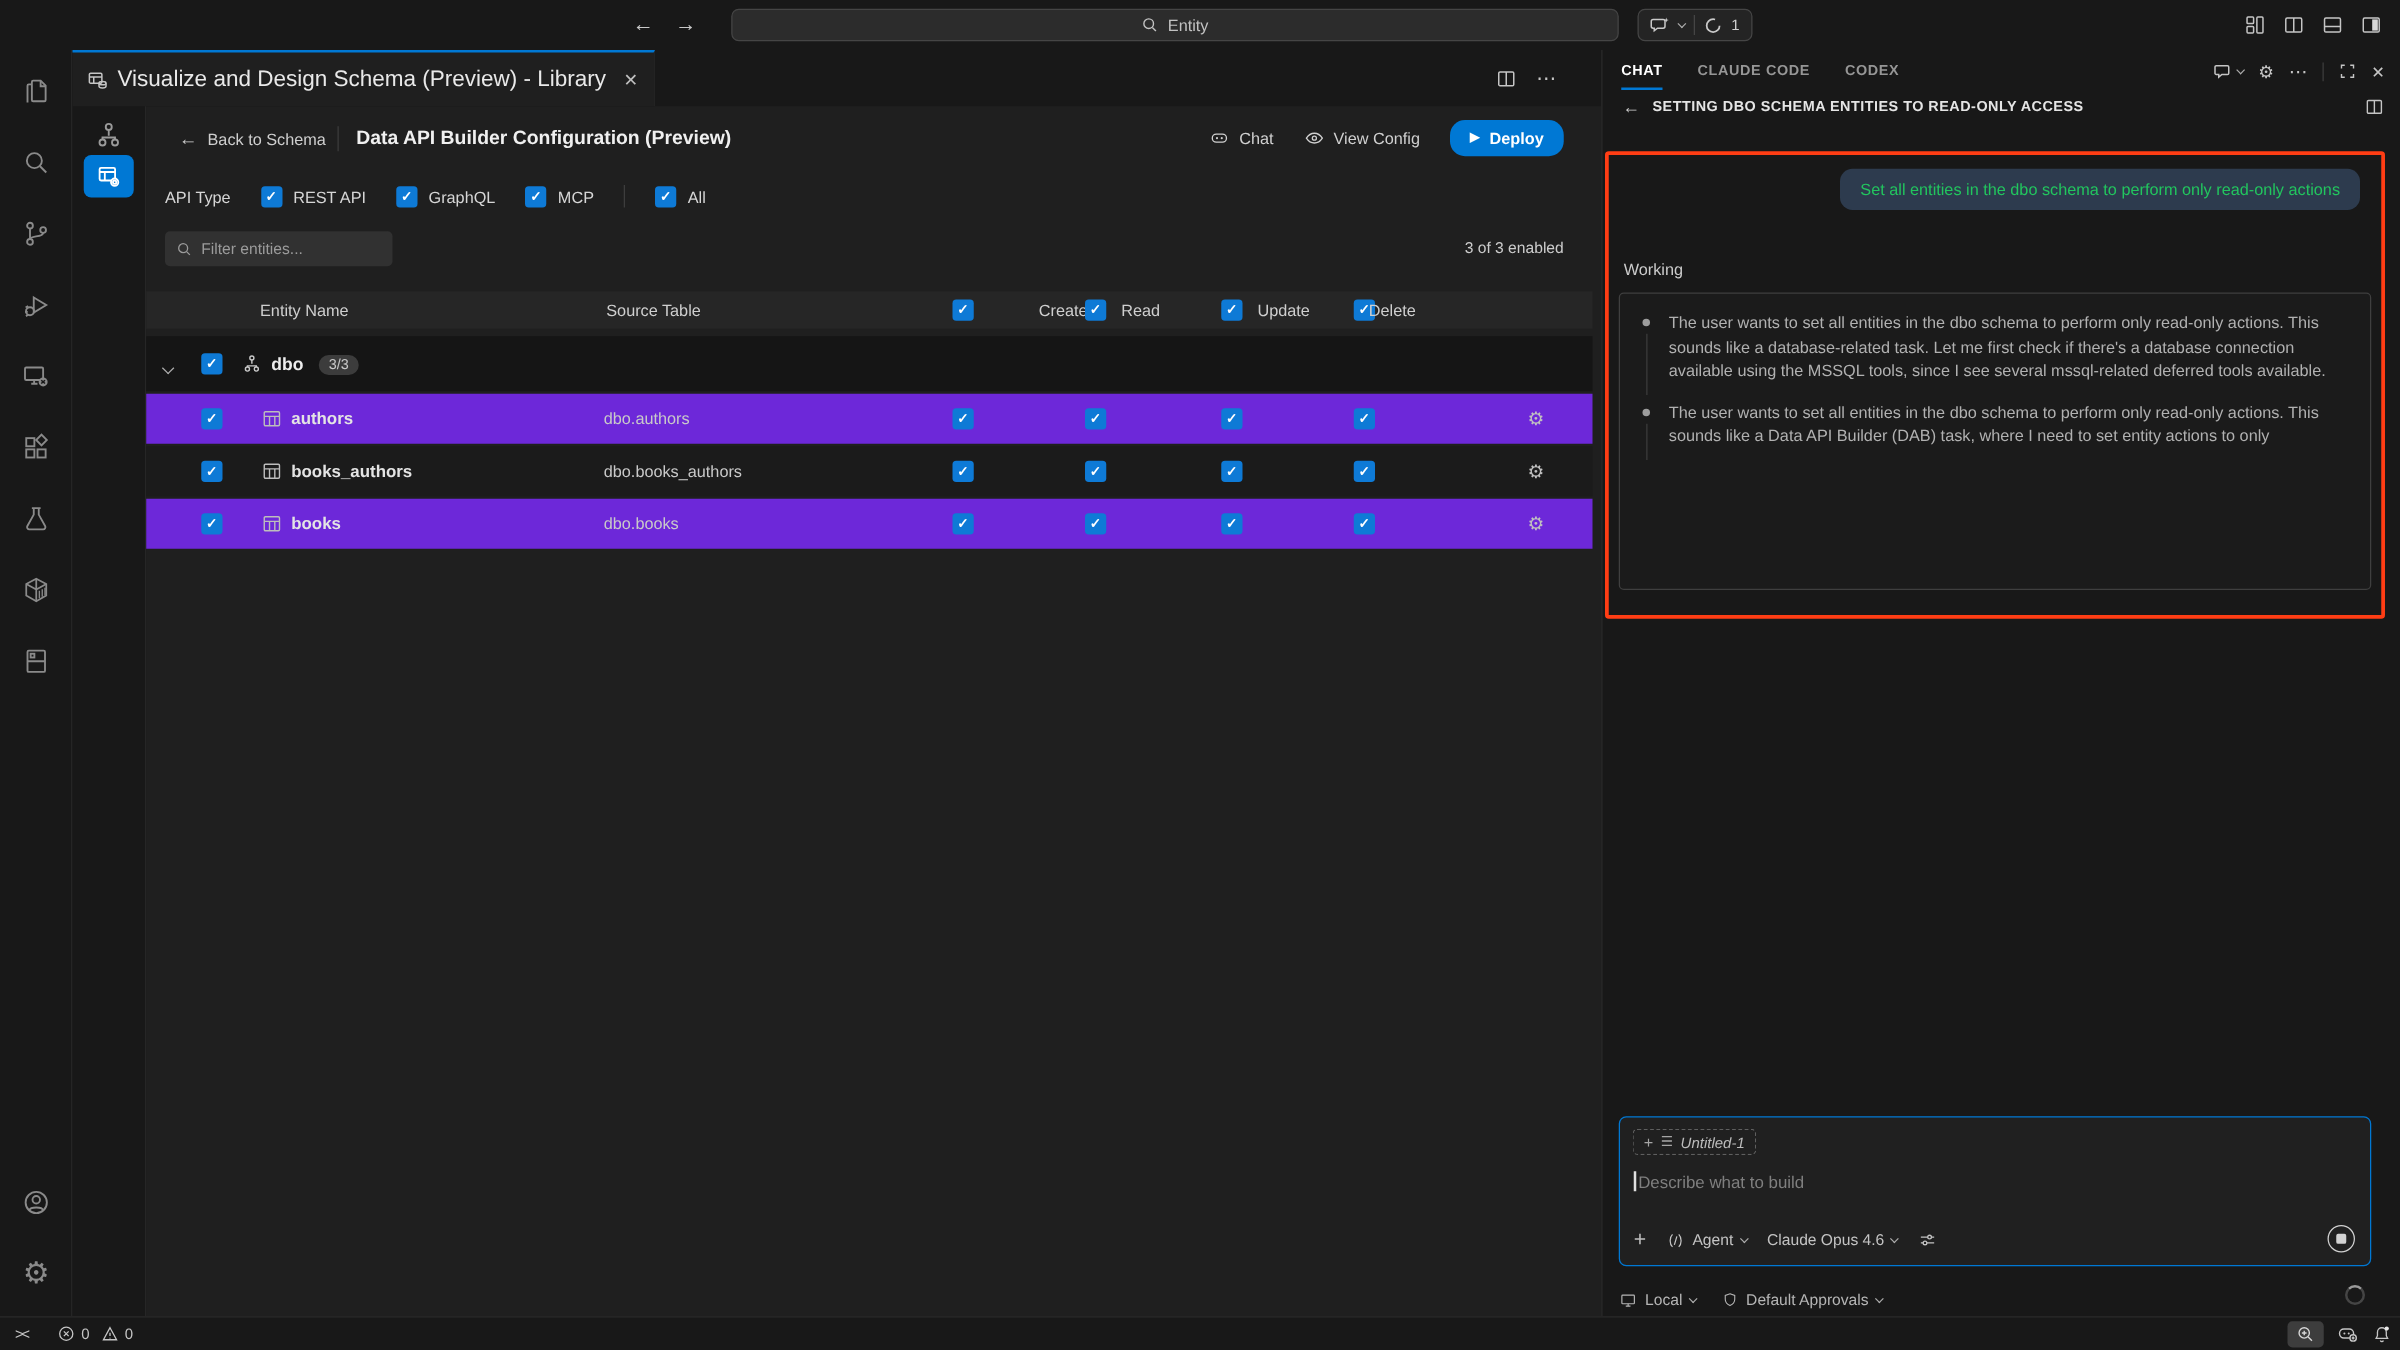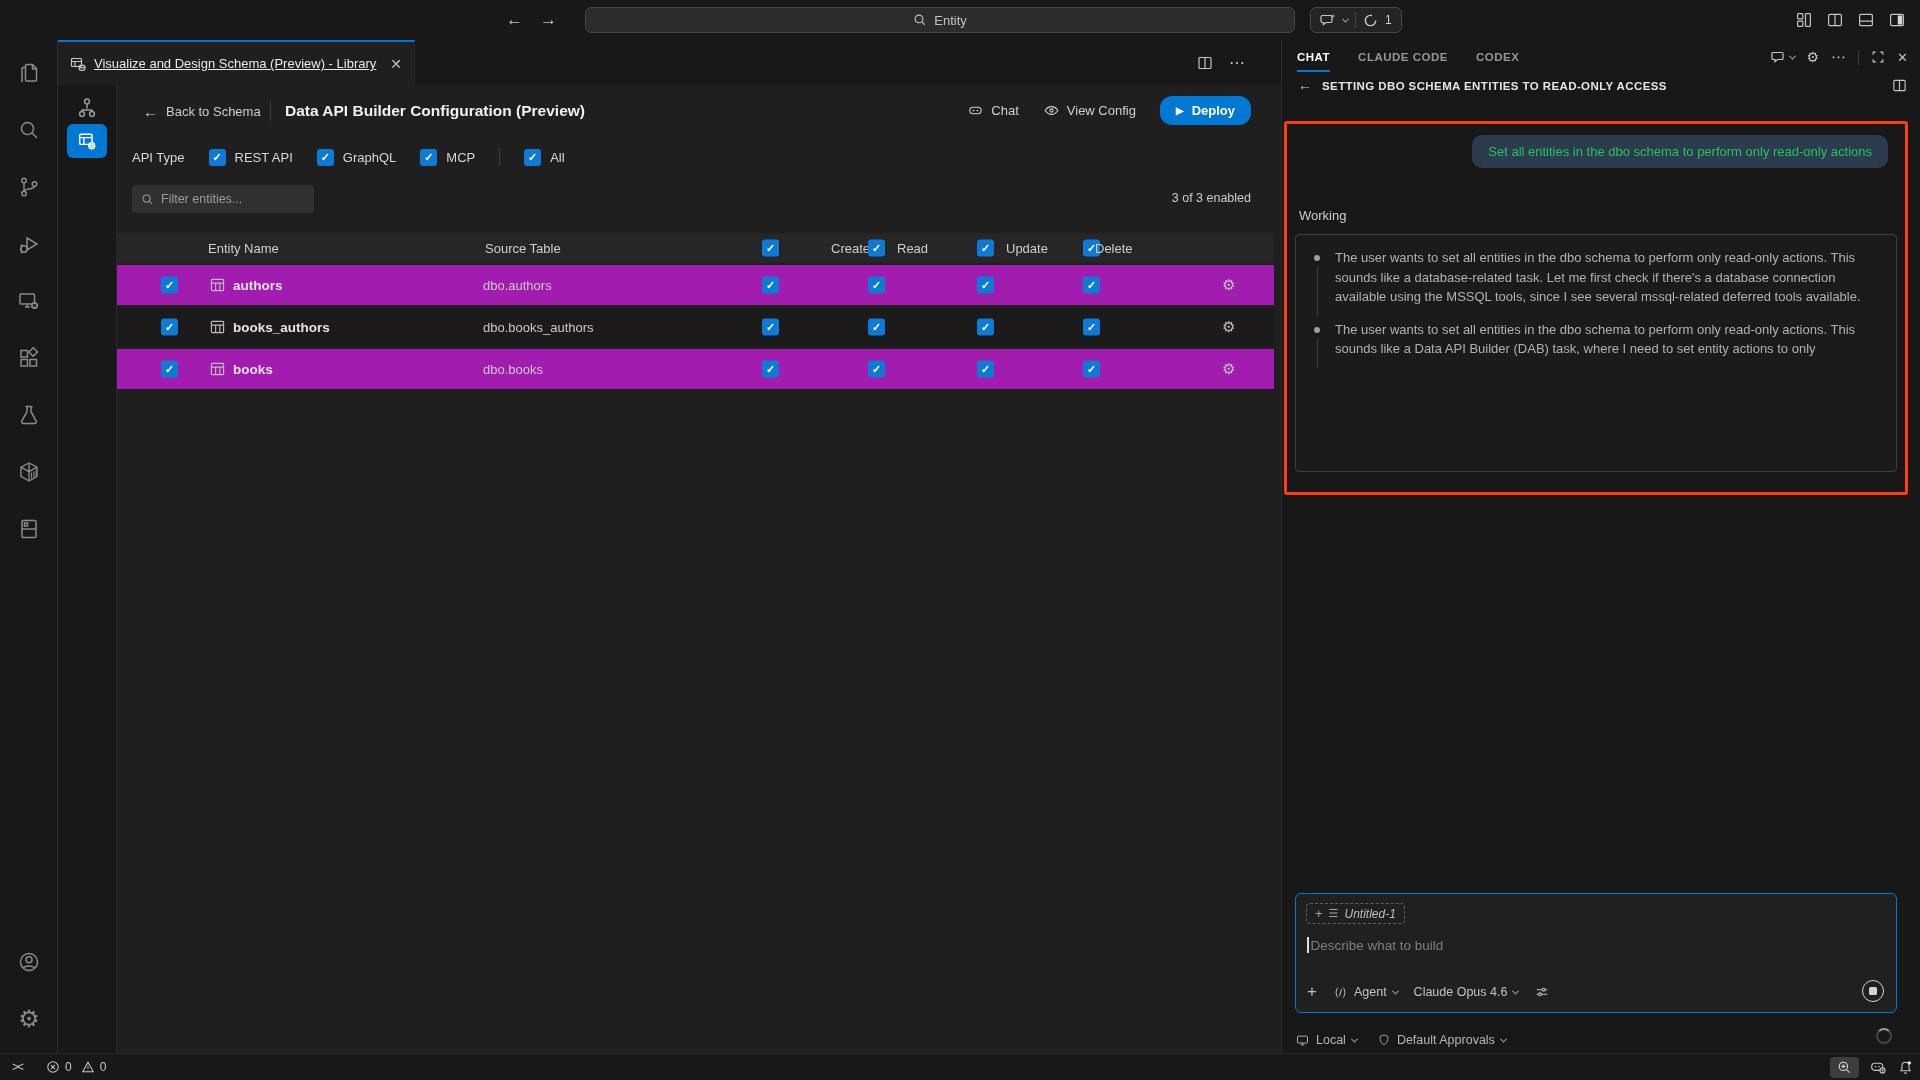--- a/index.html
+++ b/index.html
@@ -27,21 +27,21 @@
                display:flex; align-items:center; font-size:12px; color:#c5c5c5; }
   #sb-left { display:flex; align-items:center; gap:10px; padding-left:12px; }
   #sb-right { position:absolute; right:6px; top:0; height:26px; display:flex; align-items:center; gap:10px; }
   .sb-tile { background:#3d3d3d; border-radius:4px; padding:3px 7px; display:flex; align-items:center; }
 
   
   #editor { left:58px; top:40px; width:1223px; height:1013px; background:#1f1f1f; }
   #tabbar { left:0; top:0; width:1223px; height:45px; background:#181818; }
   #tab { position:absolute; left:0; top:0; height:45px; display:inline-flex; align-items:center; gap:8px;
          padding:0 12px; background:#1f1f1f; border-top:2px solid #0078d4; border-right:1px solid #232323; }
-  #tab-label { font-size:13px; color:#e9e9e9; white-space:nowrap;text-decoration:underline; }
+  #tab-label { font-size:18px; color:#e9e9e9; white-space:nowrap; }
   #tab-close { color:#c0c0c0; font-size:14px; margin-left:6px; }
   #editor-actions { position:absolute; right:36px; top:0; height:45px; display:flex; align-items:center; gap:16px; color:#c5c5c5; }
 
   #rail { left:0; top:45px; width:59px; height:968px; background:#181818; border-right:1px solid #262626; }
   #rail-active { position:absolute; left:9px; top:39px; width:40px; height:34px; background:#0078d4; border-radius:6px;
                  display:flex; align-items:center; justify-content:center; }
 
   #designer { left:59px; top:45px; width:1164px; height:968px; }
   #cfg-back { position:absolute; left:26px; top:10px; height:32px; display:flex; align-items:center; gap:8px; color:#cfcfcf; font-size:13px; }
   #cfg-title { position:absolute; left:168px; top:10px; height:32px; display:flex; align-items:center; font-size:15.5px; font-weight:bold; color:#f0f0f0; }
@@ -59,21 +59,21 @@
   .vdiv { width:1px; height:18px; background:#3d3d3d; margin-left:11px; }
 
   #filter-box { position:absolute; left:15px; top:100px; width:182px; height:28px; background:#313131; border-radius:4px;
                 display:flex; align-items:center; gap:7px; padding:0 9px; color:#9b9b9b; font-size:12.5px; }
   #enabled-summary { position:absolute; right:30px; top:106px; font-size:12.5px; color:#cccccc; }
 
   #table { position:absolute; left:0; top:148px; width:1157px; }
   #thead { position:relative; height:30px; background:#262626; font-size:13px; color:#cfcfcf; }
   #group-row { position:relative; height:44px; background:#151515; margin-top:6px; }
   .row { position:relative; height:40px; margin-top:2px; }
-  .row.odd { background:#a21caf; } .row.even { background:#1b1b1b; }
+  .row.odd { background:#6d28d9; } .row.even { background:#1b1b1b; }
   .cell { position:absolute; top:50%; transform:translateY(-50%); }
   .entity-name { font-weight:bold; font-size:13.5px; color:#e4e4e4; }
   .source { font-size:13px; color:#c9c9c9; }
   .chev { display:inline-block; width:7px; height:7px; border-right:1.5px solid #adadad; border-bottom:1.5px solid #adadad; transform:rotate(45deg); }
   .chev-sm { width:5px; height:5px; border-width:1.2px; transform:rotate(45deg) translate(-1px,-1px); }
   #dbo-badge { background:#3c3c3c; border-radius:9px; padding:2px 8px; font-size:11.5px; color:#c9c9c9; }
   .gear-uni { font-size:15px; color:#c0c0c0; }
 
   
   #chatpanel { left:1281px; top:40px; width:639px; height:1013px; background:#181818; border-left:1px solid #2a2a2a; }
@@ -409,20 +409,34 @@
           <span class="cell cb" style="left:645px"></span>
           <span class="cell" style="left:714px">Create</span>
           <span class="cell cb" style="left:751px"></span>
           <span class="cell" style="left:780px">Read</span>
           <span class="cell cb" style="left:860px"></span>
           <span class="cell" style="left:889px">Update</span>
           <span class="cell cb" style="left:966px"></span>
           <span class="cell" style="left:978px">Delete</span>
         </div>
 
+        <div id="group-row">
+          <span class="cell chev" style="left:14px"></span>
+          <span class="cell cb" style="left:44px"></span>
+          <span class="cell" style="left:76px">
+            <svg width="17" height="17" viewBox="0 0 24 24" fill="none" stroke="#c9c9c9" stroke-width="1.6">
+                <circle cx="12" cy="5.5" r="2.3"></circle>
+                <circle cx="7" cy="18" r="2.3"></circle>
+                <circle cx="17" cy="18" r="2.3"></circle>
+                <path d="M12 7.8v4.2M7 15.7v-1.3h10v1.3"></path>
+              </svg>
+          </span>
+          <span class="cell" style="left:100px;font-weight:bold;font-size:14px;color:#eeeeee">dbo</span>
+          <span class="cell" style="left:138px"><span id="dbo-badge">3/3</span></span>
+        </div>
 
         <div class="row odd">
           <span class="cell cb" style="left:44px"></span>
           <span class="cell" style="left:93px">
               <svg width="15" height="15" viewBox="0 0 16 16" fill="none" stroke="#bdbdbd" stroke-width="1.2">
                 <rect x="1.5" y="2" width="13" height="12" rx="1"></rect>
                 <path d="M1.5 6h13M6 6v8M10.5 6v8"></path>
               </svg>
             </span>
           <span class="cell entity-name" style="left:116px">authors</span>

